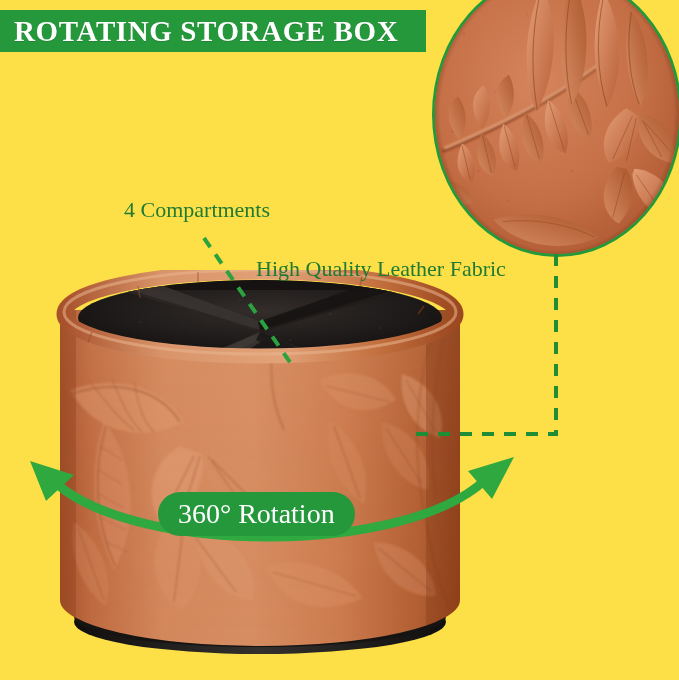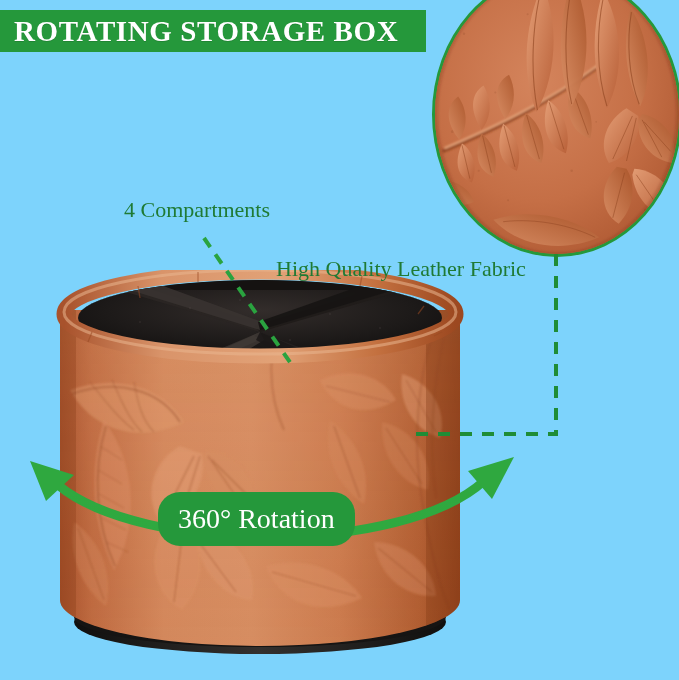--- a/index.html
+++ b/index.html
@@ -12,21 +12,21 @@
     width: 679px; height: 680px;
     position: relative;
     overflow: hidden;
     font-family: "Liberation Serif", "DejaVu Serif", serif;
   }
 
   #stage {
     position: absolute;
     left: 0; top: 0;
     width: 679px; height: 680px;
-    background: #7dd3fc;
+    background: #fde047;
   }
 
   
   #title-banner {
     position: absolute;
     left: 0px; top: 10px;
     width: 426px; height: 42px;
     background: #25983b;
     display: flex;
     align-items: center;
@@ -64,41 +64,41 @@
 
   
   .callout-label {
     position: absolute;
     color: #1f7a34;
     font-size: 22px;
     line-height: 1.1;
     white-space: nowrap;
   }
   #label-compartments { left: 124px; top: 198px; }
-  #label-leather      { left: 276px; top: 257px; }
+  #label-leather      { left: 256px; top: 257px; }
 
   
   .leader {
     position: absolute;
     pointer-events: none;
   }
   #leader-compartments { left: 190px; top: 230px; width: 120px; height: 145px; }
   #leader-leather      { left: 404px; top: 248px; width: 170px; height: 195px; }
 
   
   #rotation-arrows {
     position: absolute;
     left: 22px; top: 455px;
     width: 500px; height: 100px;
     pointer-events: none;
   }
   #rotation-pill {
     position: absolute;
     left: 158px; top: 492px;
-    height: 54px;
+    height: 44px;
     padding: 0 20px;
     border-radius: 22px;
     background: #25983b;
     display: flex;
     align-items: center;
     justify-content: center;
   }
   #rotation-pill .pill-text {
     color: #ffffff;
     font-size: 28px;

